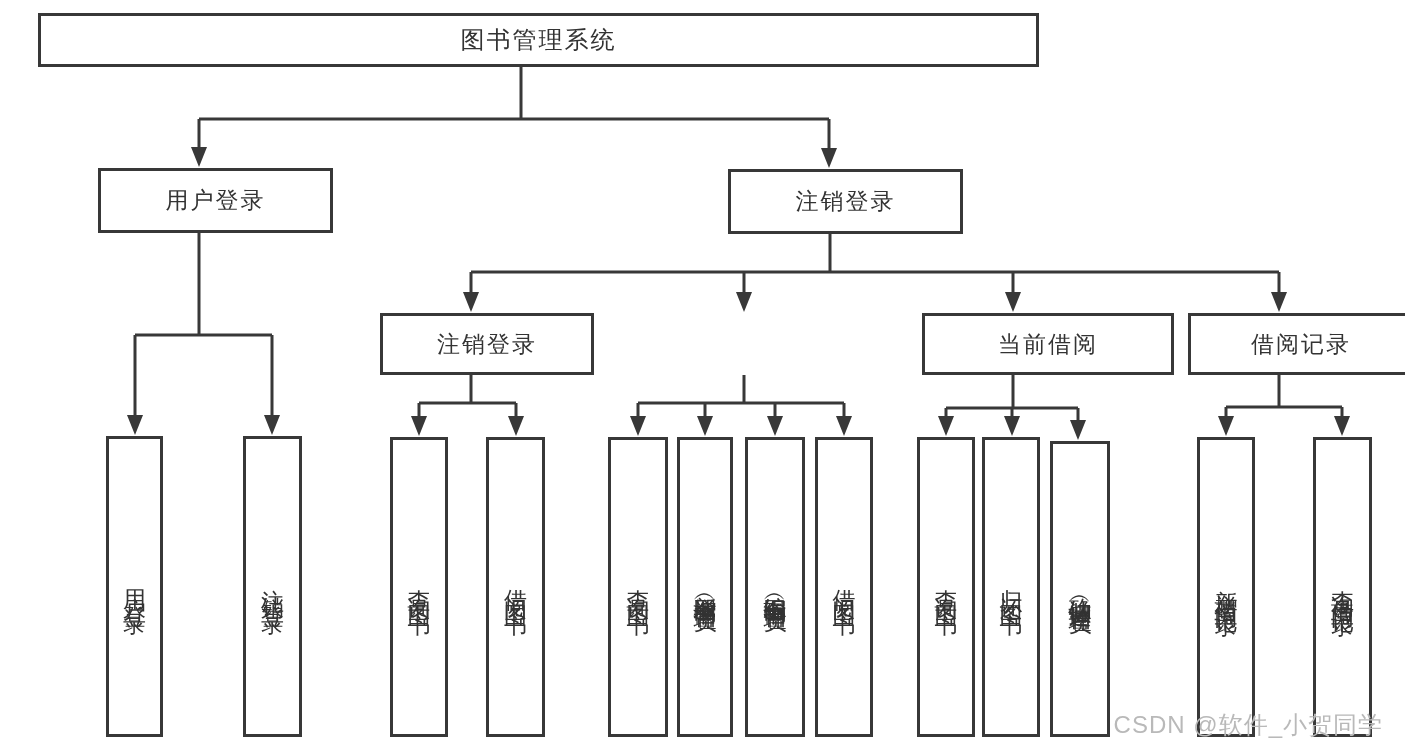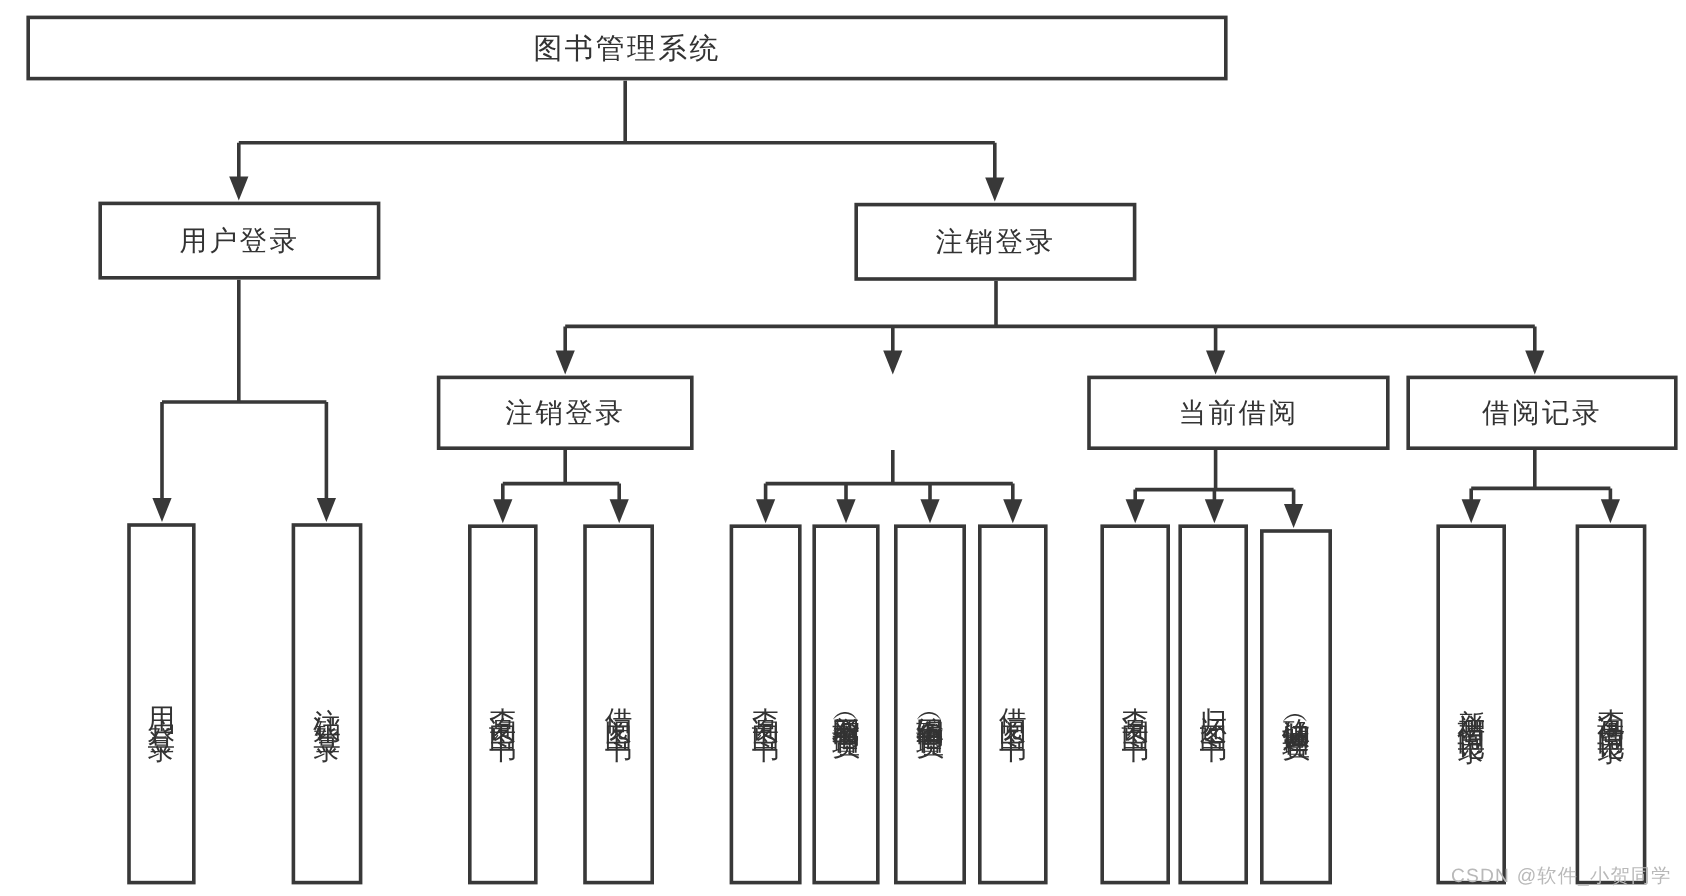--- a/index.html
+++ b/index.html
@@ -8,31 +8,31 @@
     font-family:"Liberation Sans","DejaVu Sans",sans-serif; overflow:hidden;
   }
   svg.connectors { position:absolute; left:0; top:0; width:1405px; height:747px; }
   svg.connectors path { stroke:var(--line,#383838); stroke-width:3; fill:none; }
   svg.connectors polygon { fill:var(--line,#383838); }
   .node {
     position:absolute; background:#ffffff; box-sizing:border-box;
     border:3px solid var(--line,#383838); color:var(--text,#333333);
     display:flex; align-items:center; justify-content:center;
   }
-  .h-node { font-size:23px; letter-spacing:2px; white-space:nowrap; }
+  .h-node { font-size:23px; letter-spacing:2px; white-space:nowrap;margin-left:16px; }
   .root-node { font-size:24px; }
   .leaf { font-size:23px; }
   .leaf .vtext {
     writing-mode:vertical-rl; text-orientation:mixed;
     letter-spacing:8px; line-height:1;
   }
   .leaf.sp-md .vtext { letter-spacing:5px; }
   .leaf.sp-sm .vtext { letter-spacing:2px; }
   .watermark {
-    position:absolute; right:12px; bottom:6px; font-size:16px;
+    position:absolute; right:22px; bottom:6px; font-size:24px;
     color:var(--watermark,#b9b9b9); letter-spacing:1px; white-space:nowrap;
   }
 </style>
 </head>
 <body>
 
 <div class="canvas">
 
   <svg class="connectors" viewBox="0 0 1405 747" aria-hidden="true">
 

